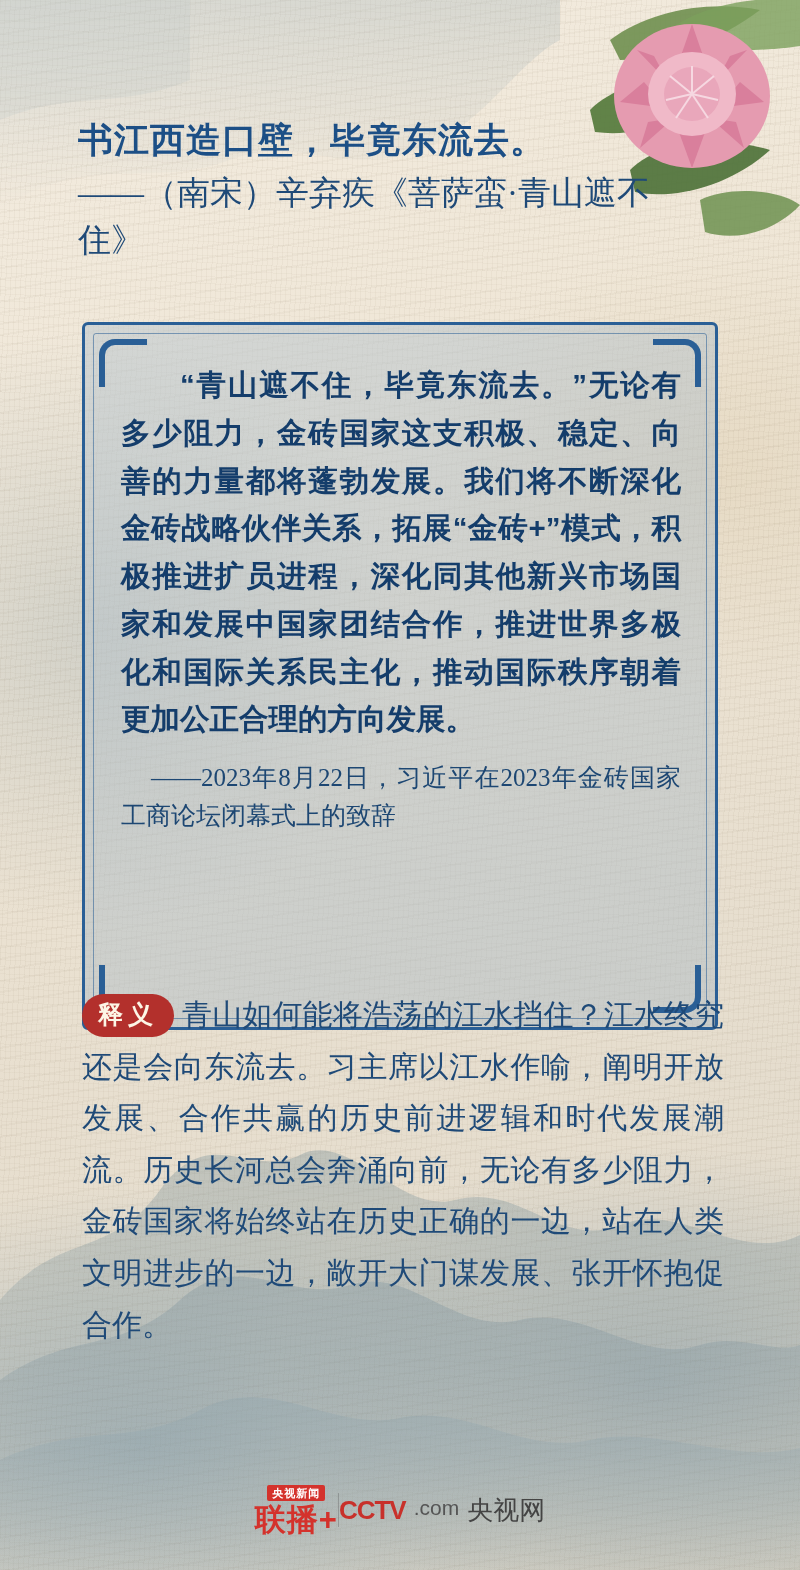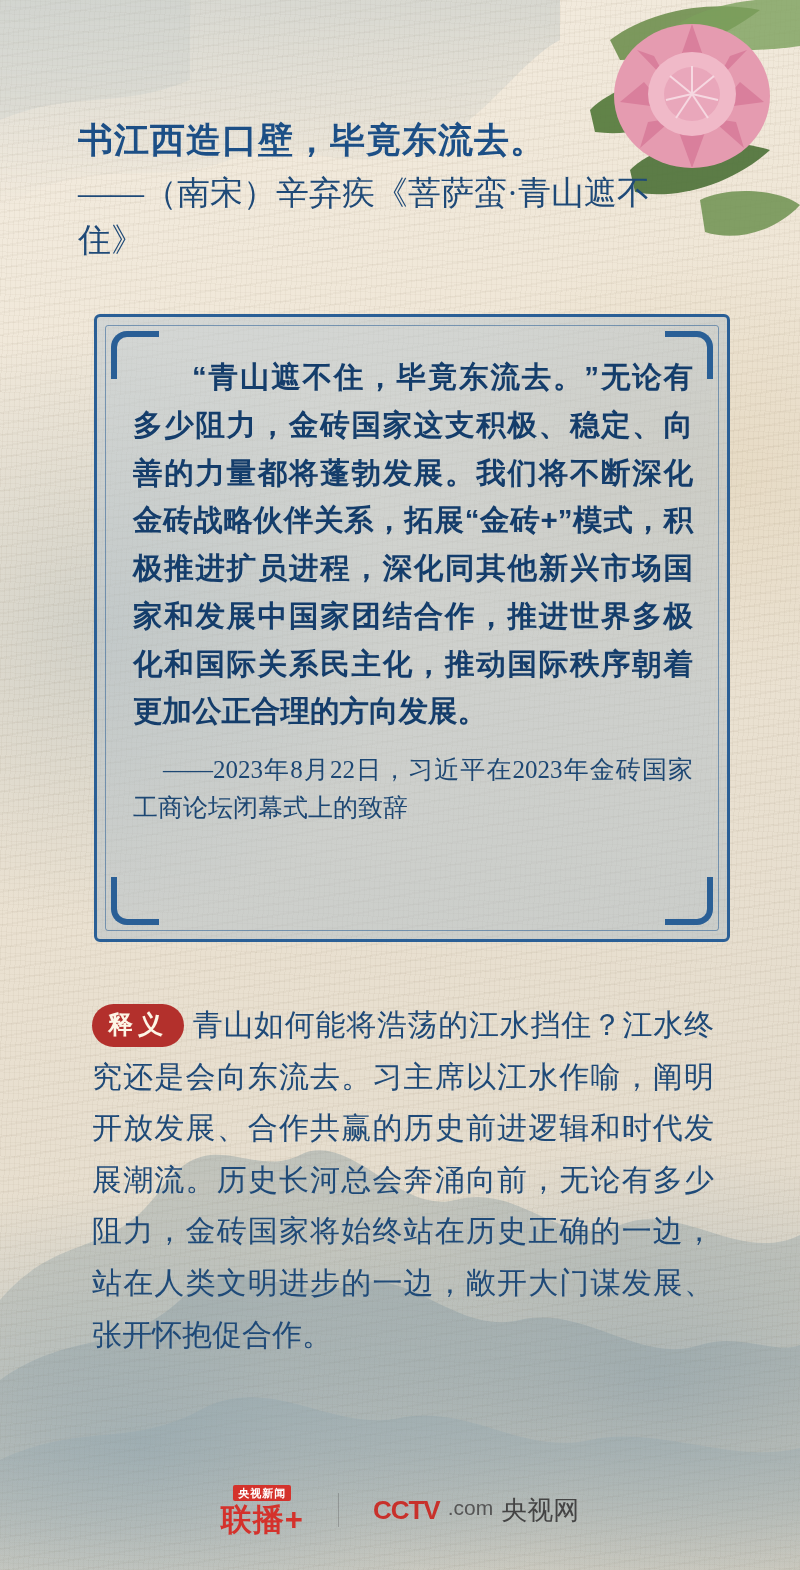--- a/index.html
+++ b/index.html
@@ -80,29 +80,28 @@
     color: #1f4a78;
     line-height: 1.42;
     margin: 0;
     width: 600px;
   }
 
   
   .card {
     position: absolute;
     left: 82px;
-    top: 314px;
+    top: 322px;
     width: 636px;
-    height: 628px;
+    height: 708px;
     z-index: 5;
     background: linear-gradient(155deg, rgba(188,200,208,0.55) 0%, rgba(176,190,200,0.48) 40%, rgba(168,184,196,0.45) 100%);
     border: 3px solid #2a5f96;
     border-radius: 6px;
     box-sizing: border-box;
-    margin-left: 12px;
   }
   .card-inner-border {
     position: absolute;
     inset: 8px;
     border: 1px solid rgba(42,95,150,0.55);
     border-radius: 3px;
     pointer-events: none;
   }
   
   .corner {
@@ -151,21 +150,21 @@
     top: 985px;
     width: 650px;
     z-index: 5;
   }
   .explain-text {
     font-family: "Liberation Serif", "DejaVu Serif", serif;
     font-size: 30px;
     line-height: 1.72;
     color: #1f4a78;
     text-align: justify;
-    margin: 14px;
+    margin: 4px;
   }
   .tag {
     display: inline-block;
     background: #b3302c;
     color: #fdf6e6;
     font-family: "Liberation Sans", "DejaVu Sans", sans-serif;
     font-weight: bold;
     font-size: 25px;
     line-height: 1;
     padding: 8px 16px 10px 16px;
@@ -179,21 +178,20 @@
   
   .footer {
     position: absolute;
     left: 0;
     bottom: 30px;
     width: 800px;
     height: 60px;
     display: flex;
     align-items: center;
     justify-content: center;
-    gap: 34px;
     z-index: 6;
   }
   .brand-lianbo {
     display: flex;
     flex-direction: column;
     align-items: center;
     gap: 3px;
   }
   .brand-lianbo .top {
     background: #d4322c;

